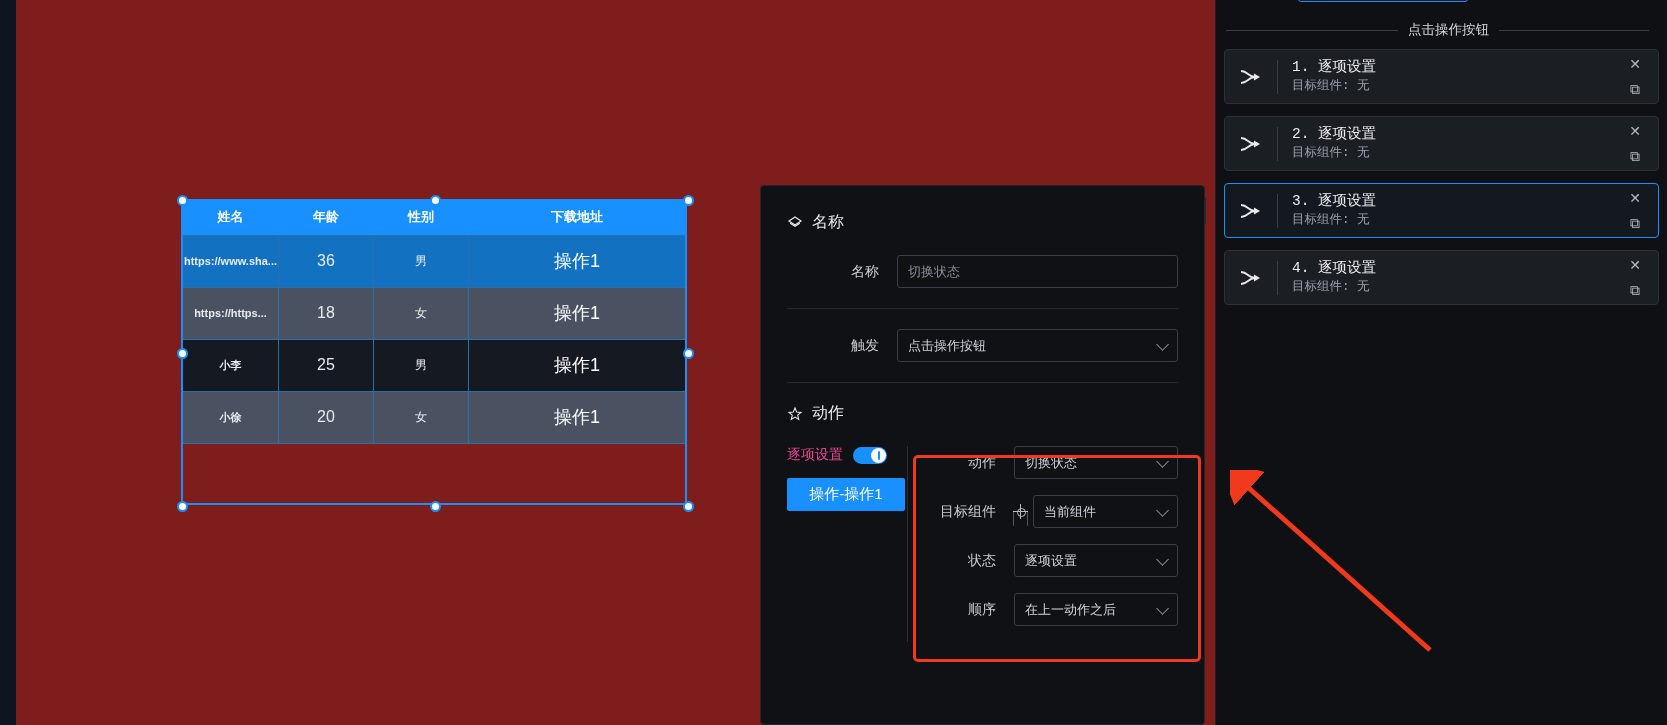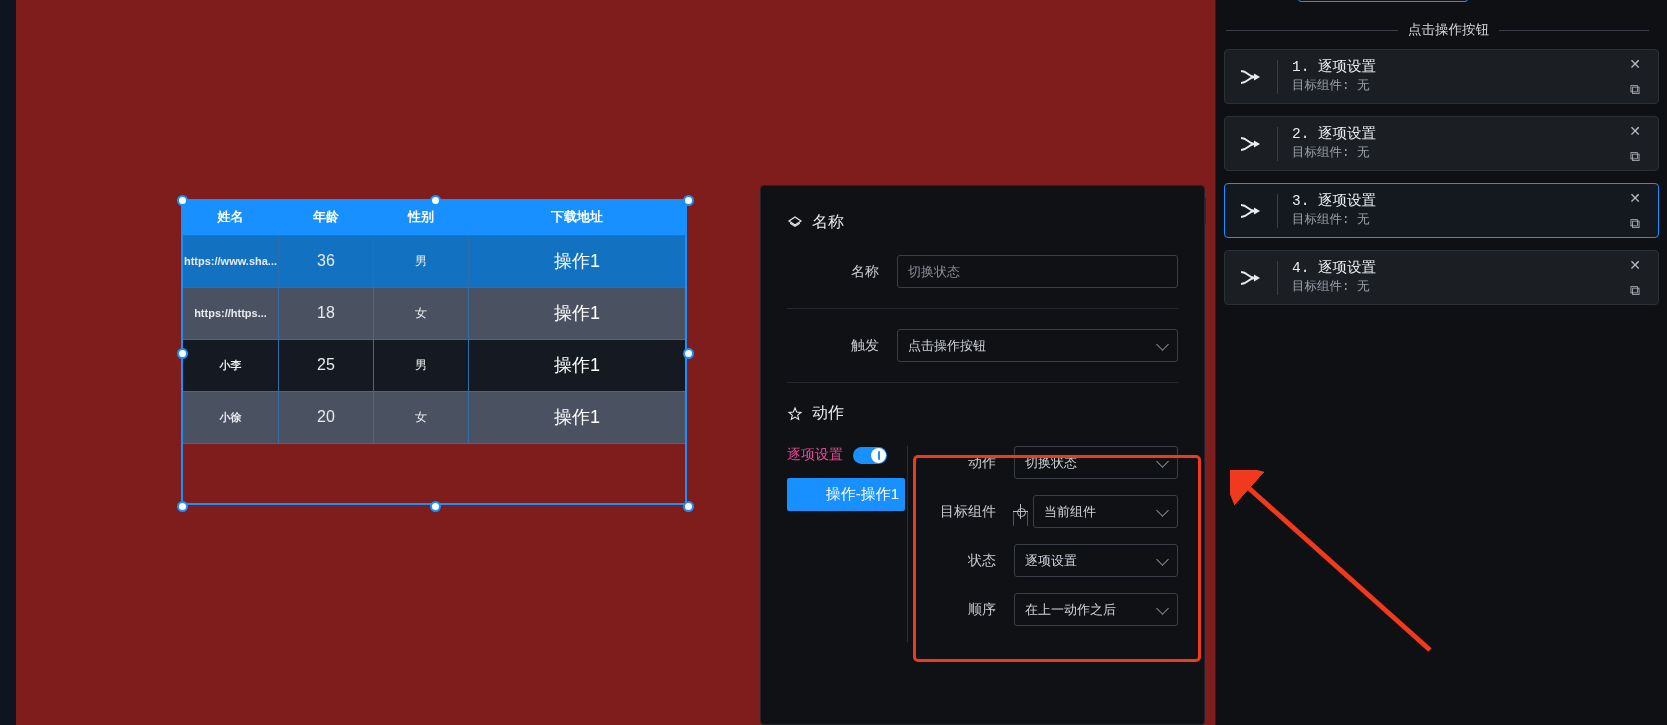--- a/index.html
+++ b/index.html
@@ -106,21 +106,21 @@
     position: absolute; right: 1px; top: 1px;
     width: 15px; height: 15px; border-radius: 50%;
     background: #ffffff;
   }
   .switch .knob::after {
     content:""; position:absolute; left:6.5px; top:3px;
     width:2px; height:9px; background:#1890ff; border-radius:1px;
   }
   .item-chip {
     background: #1890ff; color: #ffffff; font-size: 15px;
-    padding: 7px 6px; border-radius: 2px; text-align: right;
+    padding: 7px 6px; border-radius: 2px; text-align: center;
     width: 118px;
   }
   .vline { width: 1px; background: #2a2d33; margin-right: 0; align-self: stretch; }
 
   .action-right { flex: 1; padding-left: 20px; }
   .action-right .frow { margin-bottom: 16px; }
   .action-right .flabel { width: 86px; font-size: 14px; }
   .action-right .fctrl { height: 33px; }
 
   

